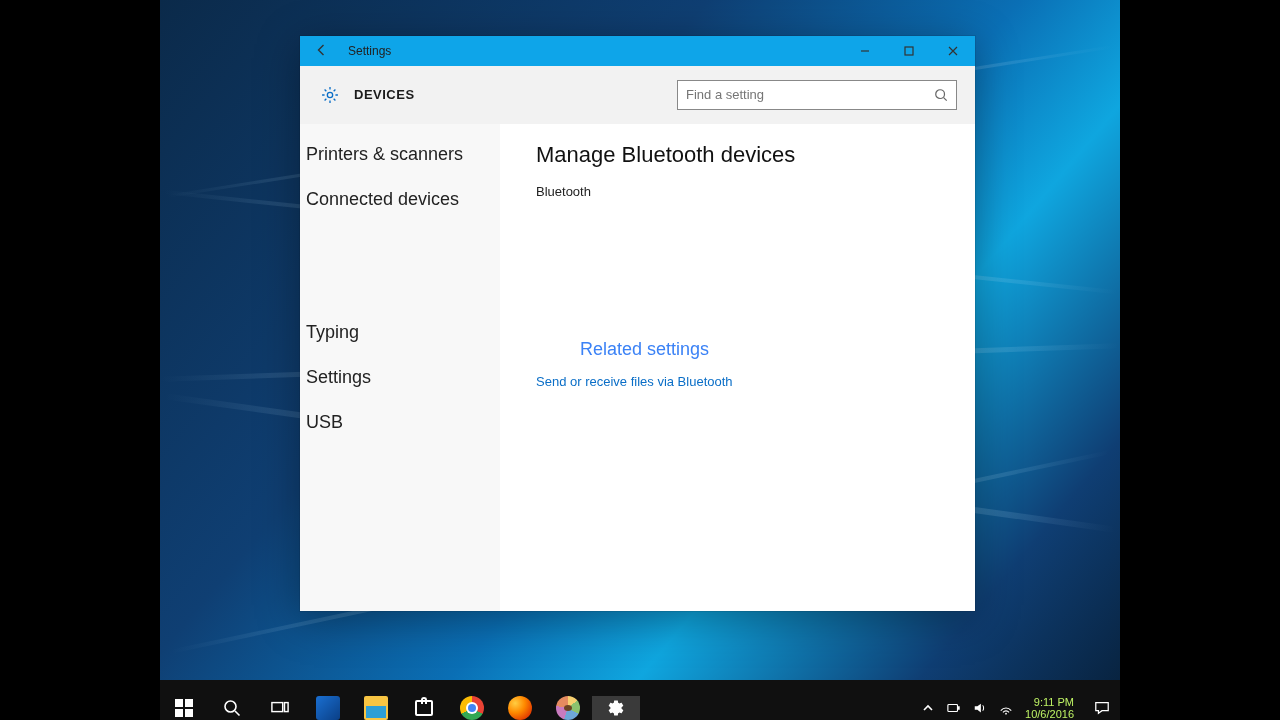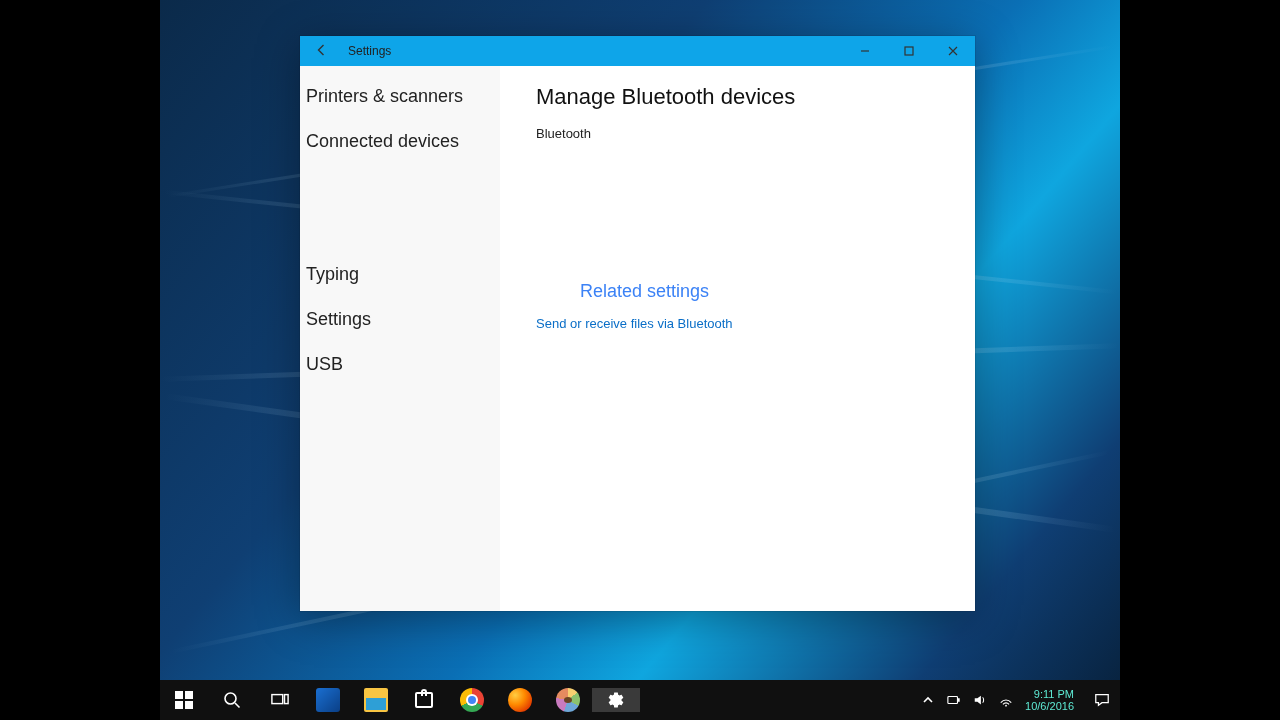--- a/index.html
+++ b/index.html
@@ -96,21 +96,21 @@
   }
   .banner span{
     font-family:"Segoe UI", Arial, sans-serif;
     font-weight:700; font-size:58px; color:#8f0f1c; letter-spacing:-.5px;
     white-space:nowrap;
   }
 
   
   .taskbar{
     position:absolute; left:0; right:0; bottom:0; height:40px;
-    background:#101010; display:flex; align-items:center; color:#5eead4;
+    background:#101010; display:flex; align-items:flex-end; color:#bef264;
   }
   .task-left{display:flex;align-items:stretch;}
   .tbtn{width:48px;display:flex;align-items:center;justify-content:center;cursor:pointer;}
   .tbtn svg{width:18px;height:18px;fill:#fff;}
   .tbtn .ico-img{width:24px;height:24px;display:flex;align-items:center;justify-content:center;}
   .tbtn.active{background:#3a3a3a;}
   .task-right{margin-left:auto;display:flex;align-items:center;gap:0;}
   .tray-ico{width:26px;display:flex;align-items:center;justify-content:center;}
   .tray-ico svg{width:14px;height:14px;fill:#fff;}
   .clock{font-size:11px;line-height:12px;text-align:right;padding:0 8px 0 6px;}
@@ -162,20 +162,40 @@
             <rect x="1" y="1" width="8" height="8"></rect>
           </svg>
         </div>
       <div class="tb-btn tb-close">
           <svg viewBox="0 0 10 10">
             <path d="M1 1l8 8M9 1l-8 8"></path>
           </svg>
         </div>
     </div>
 
+    <div class="headerbar">
+      <div class="gear-wrap">
+        <span class="gear-icon">
+          <svg viewBox="0 0 24 24">
+              <circle cx="12" cy="12" r="3.2"></circle>
+              <path d="M12 2.5v3M12 18.5v3M21.5 12h-3M5.5 12h-3M18.5 5.5l-2.1 2.1M7.6 16.4l-2.1 2.1M18.5 18.5l-2.1-2.1M7.6 7.6 5.5 5.5"></path>
+            </svg>
+        </span>
+        <span class="cat-title">DEVICES</span>
+      </div>
+      <div class="search-box">
+        <input type="text" placeholder="Find a setting" style="">
+        <span class="mag">
+          <svg viewBox="0 0 16 16">
+              <circle cx="7" cy="7" r="5"></circle>
+              <path d="M11 11l3.5 3.5"></path>
+            </svg>
+        </span>
+      </div>
+    </div>
 
     <div class="body">
       <div class="sidebar">
         <div class="side-item"><span>Printers &amp; scanners</span></div>
         <div class="side-item"><span>Connected devices</span></div>
         <div style="height:88px"></div>
         <div class="side-item"><span>Typing</span></div>
         <div class="side-item"><span>Settings</span></div>
         <div class="side-item"><span>USB</span></div>
       </div>

